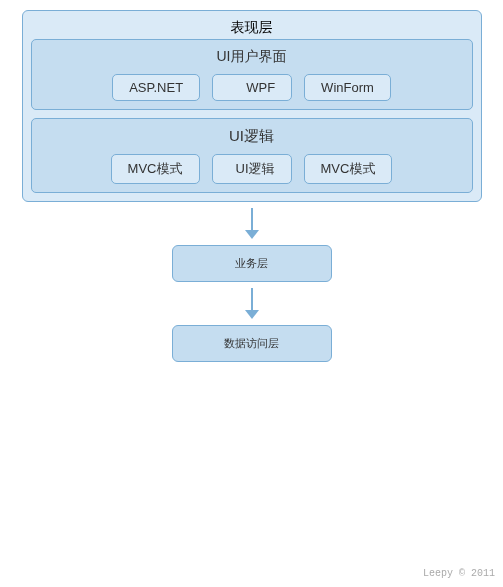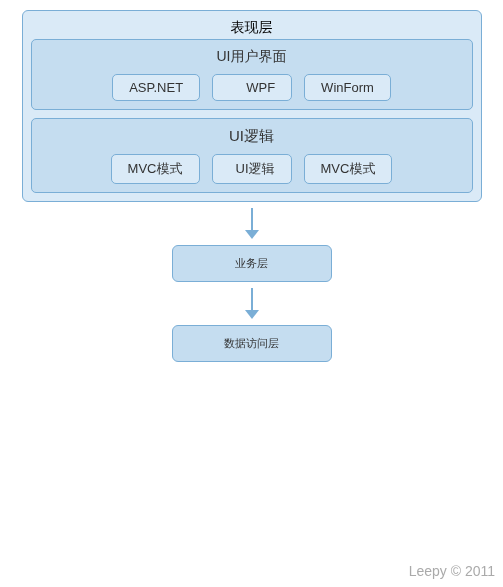--- a/index.html
+++ b/index.html
@@ -110,22 +110,23 @@
       text-align: center;
       font-size: 11px;
       color: #333;
       min-width: 160px;
     }
     
     .watermark {
       position: fixed;
       bottom: 8px;
       right: 8px;
-      font-size: 14px;
+      font-size: 10px;
       color: #aaa;
+      font-family: Liberation Mono, monospace;
     }
   </style>
 </head>
 <body>
 
 <div class="diagram">
 
   <div class="layer-box">
     <div class="layer-label">表现层</div>
 

